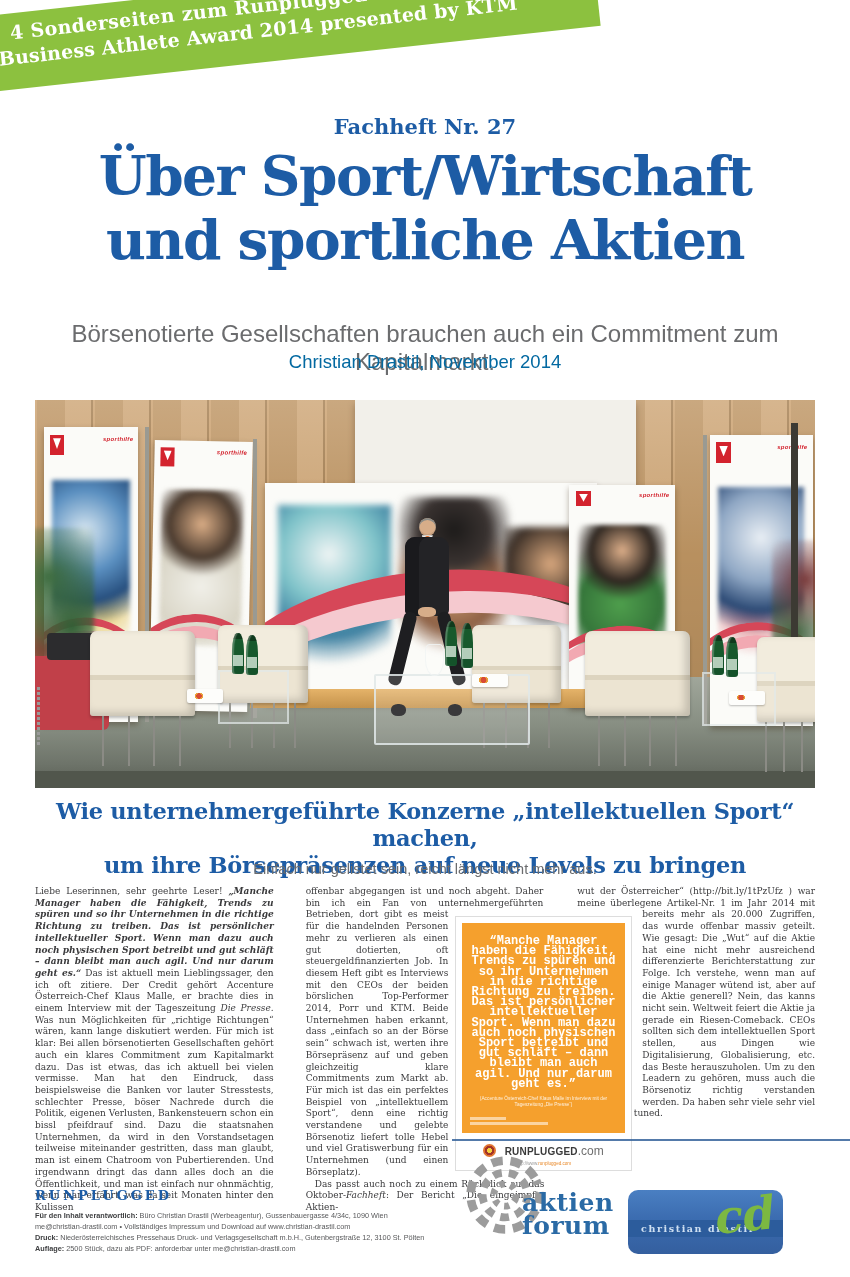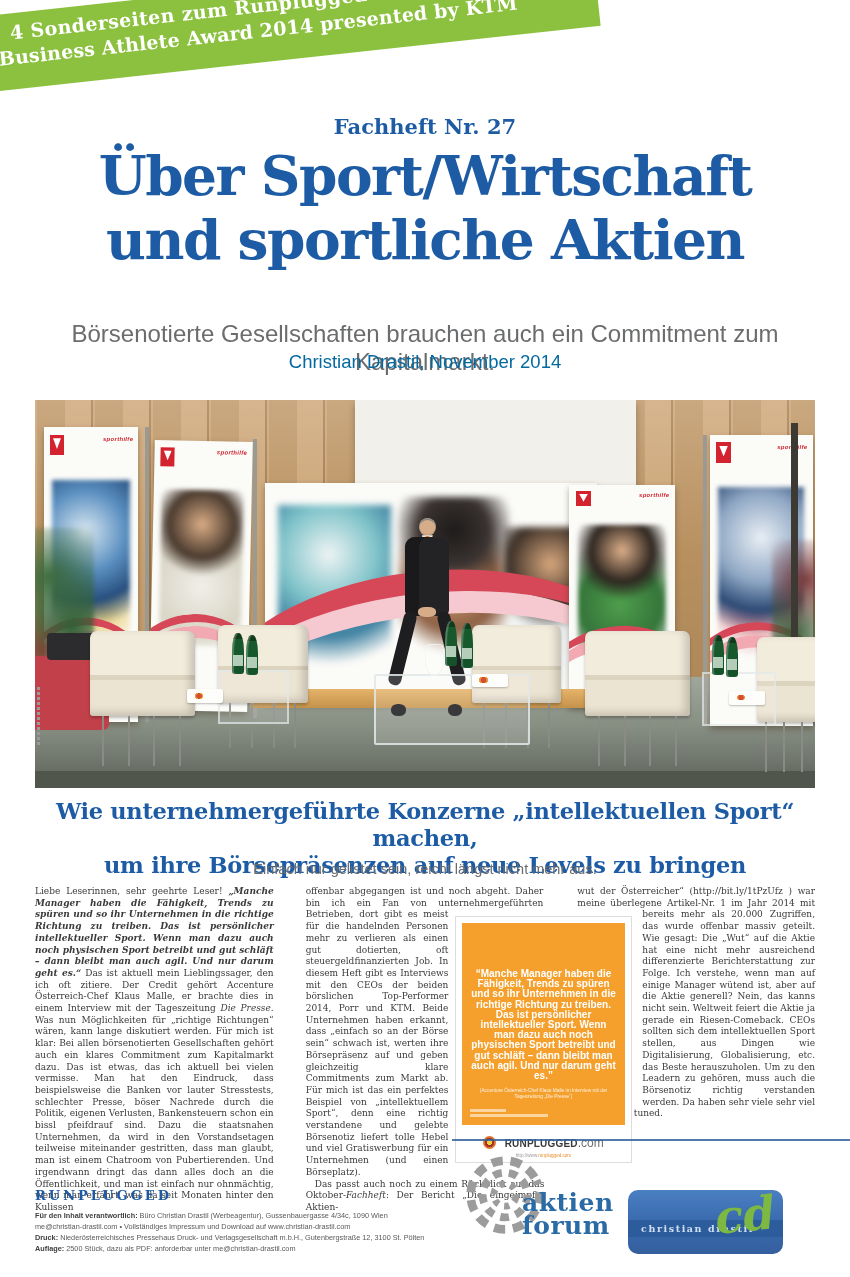--- a/index.html
+++ b/index.html
@@ -151,21 +151,21 @@
   .fseed{width:1px;height:26px;} .fseed.r{float:right;} .fseed.l{float:left;}
   .fbox{display:block;} 
   .fbox.r{float:right;clear:right;width:96px;height:250px;}
   .fbox.l{float:left;clear:left;width:66px;height:196px;}
   .sig{margin-top:3px;text-align:right;font-style:italic;font-weight:bold;line-height:11.7px;}
 
   
   .qcard{position:absolute;left:455px;top:916px;width:177px;background:#fff;
          border:1px solid #ddd;padding:6px 6px 4px 6px;box-sizing:border-box;}
   .qbox{background:#f5a02d;padding:13px 8px 8px 8px;color:#fff;text-align:center;}
-  .qtext{font-size:10px;line-height:10.2px;font-weight:bold;font-family:Liberation Sans, sans-serif;margin-top:33px;}
+  .qtext{font-size:12px;line-height:10.2px;font-weight:bold;font-family:Liberation Mono, monospace;}
   .qattr{margin-top:7px;font-size:4.8px;line-height:6px;opacity:.85;}
   .qtiny{margin-top:9px;height:3px;background:rgba(255,255,255,.55);}
   .qtiny.t1{width:36px;} .qtiny.t2{width:78px;margin-top:2px;}
   .rprow{margin-top:8px;text-align:center;white-space:nowrap;}
   .rpicon{display:inline-block;width:13px;height:13px;border-radius:50%;vertical-align:-2px;
           background:radial-gradient(circle,#f3d03e 0 28%,#a33327 30% 52%,#e0732e 54% 72%,#8c2b22 74%);}
   .rpbrand{font-size:10px;font-weight:bold;color:#3a3a3a;letter-spacing:.2px;margin-left:4px;}
   .rptld{font-size:12px;color:#6f6f6f;}
   .rpurl{margin-top:2px;text-align:center;font-size:4.6px;}
   .rpurl .pre{color:#9a9a9a;} .rpurl .host{color:#e98a2b;}

